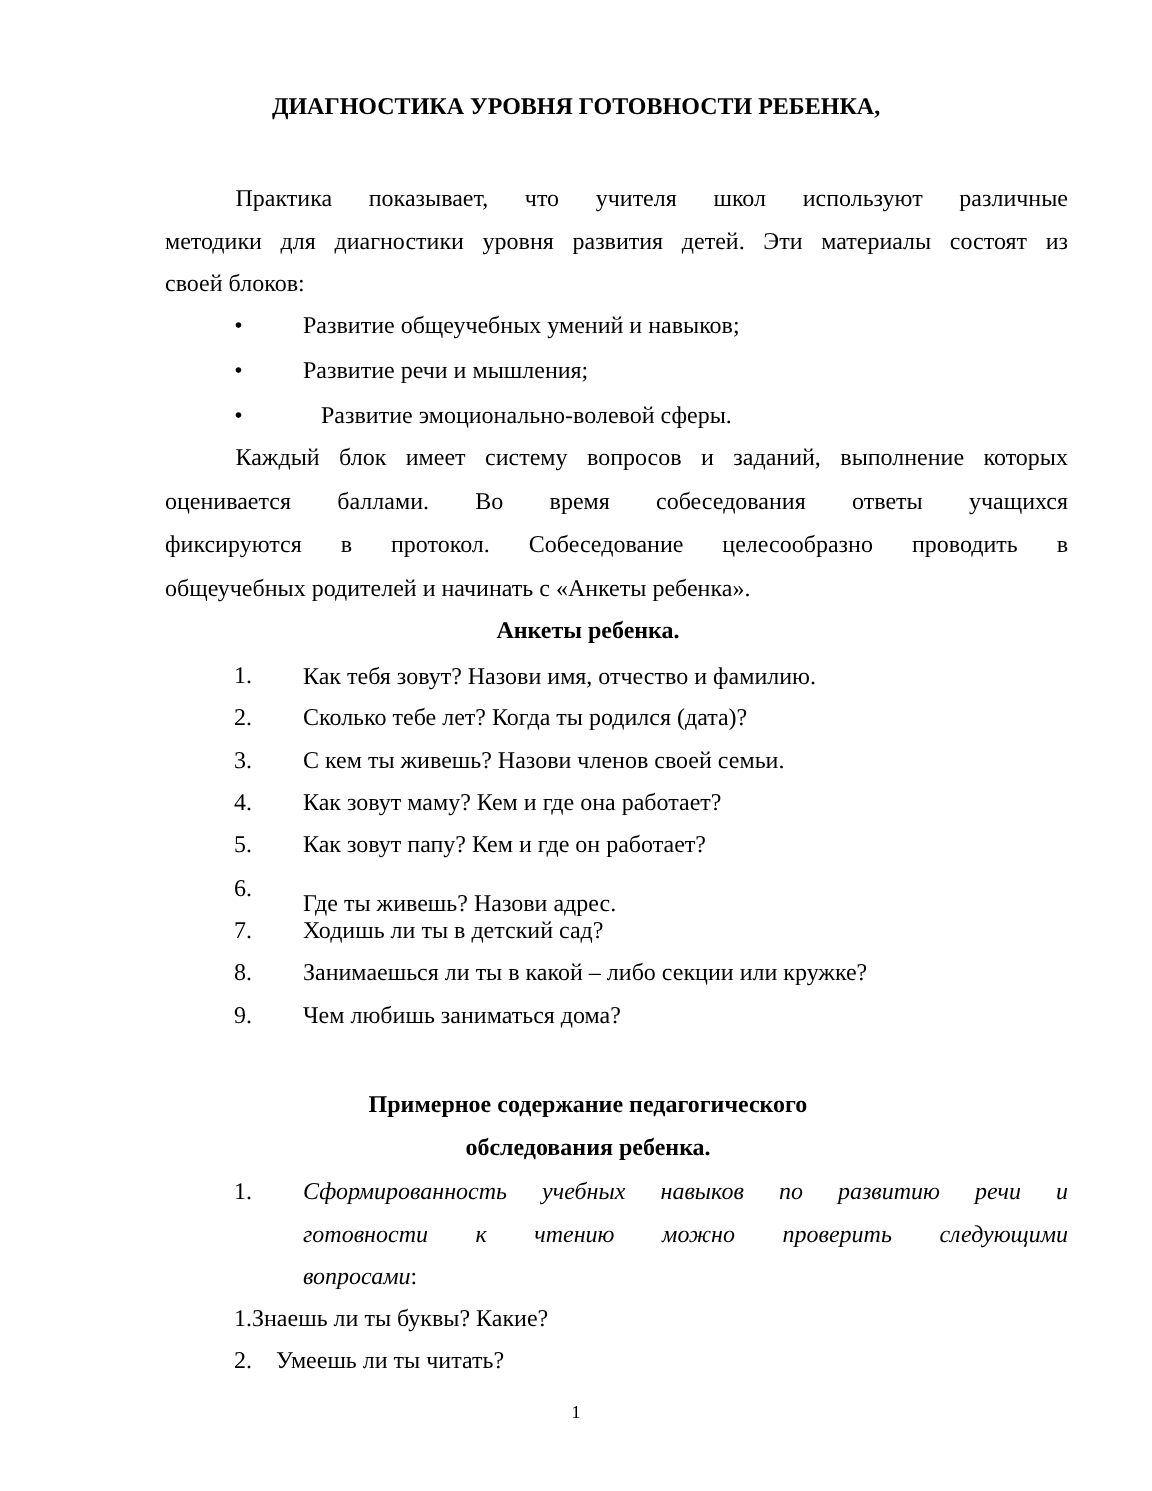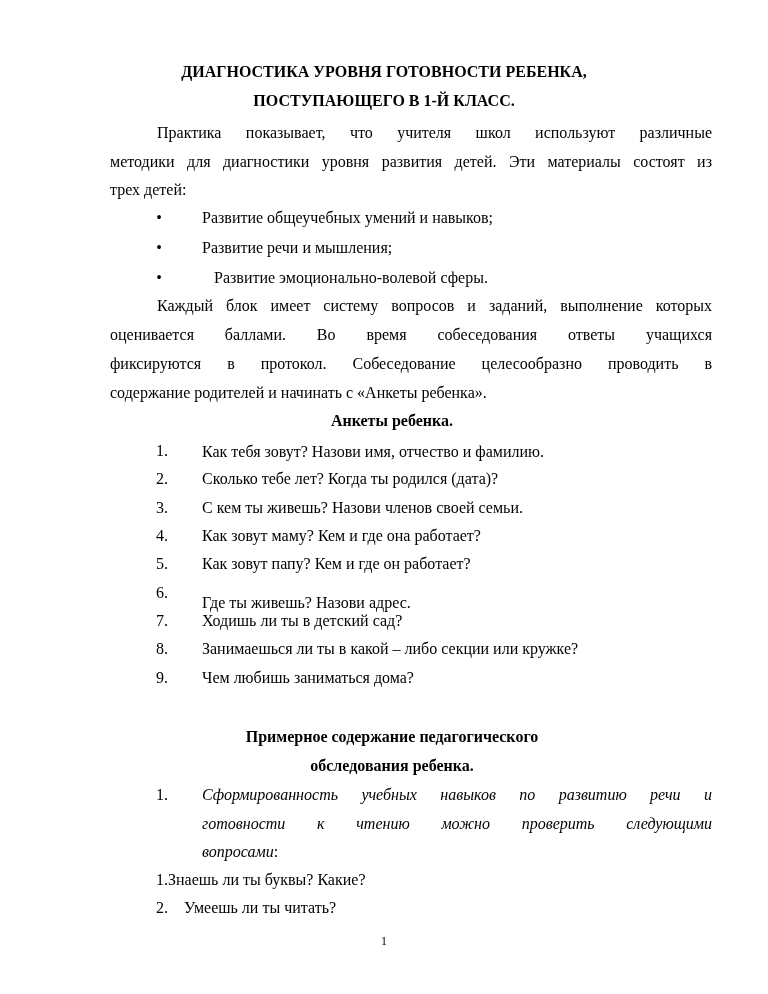--- a/index.html
+++ b/index.html
@@ -82,41 +82,40 @@
       font-size: 12px;
       top: 934px;
     }
   </style>
 </head>
 <body>
 
 <div class="page">
 
   <div class="line center title" style="top:62px;">ДИАГНОСТИКА УРОВНЯ ГОТОВНОСТИ РЕБЕНКА,</div>
-  <div class="line center title" style="top:91px;">ПОСТУПАЮЩЕГО В 1-Й КЛАСС.</div>
 
   <div class="line justify-ind" style="top:123px;">Практика показывает, что учителя школ используют различные</div>
   <div class="line justify" style="top:152px;">методики для диагностики уровня развития детей. Эти материалы состоят из</div>
-  <div class="line plain" style="top:180px;">трех детей:</div>
+  <div class="line plain" style="top:180px;">своей блоков:</div>
 
   <div>
     <span class="line bullet-dot" style="top:208px;">•</span>
     <div class="line bullet-text" style="top:208px;">Развитие общеучебных умений и навыков;</div>
 
     <span class="line bullet-dot" style="top:238px;">•</span>
     <div class="line bullet-text" style="top:238px;">Развитие речи и мышления;</div>
 
     <span class="line bullet-dot" style="top:268px;">•</span>
     <div class="line bullet-text" style="top:268px;margin-left:12px;">Развитие эмоционально-волевой сферы.</div>
   </div>
 
   <div class="line justify-ind" style="top:296px;">Каждый блок имеет систему вопросов и заданий, выполнение которых</div>
   <div class="line justify" style="top:325px;">оценивается баллами. Во время собеседования ответы учащихся</div>
   <div class="line justify" style="top:354px;">фиксируются в протокол. Собеседование целесообразно проводить в</div>
-  <div class="line plain" style="top:383px;">содержание родителей и начинать с «Анкеты ребенка».</div>
+  <div class="line plain" style="top:383px;">общеучебных родителей и начинать с «Анкеты ребенка».</div>
 
   <div class="line center bold" style="top:411px;">Анкеты ребенка.</div>
 
   <div>
     <span class="line num" style="top:441px;">1.</span>
     <div class="line num-text" style="top:442px;">Как тебя зовут? Назови имя, отчество и фамилию.</div>
 
     <span class="line num" style="top:469px;">2.</span>
     <div class="line num-text" style="top:469px;">Сколько тебе лет? Когда ты родился (дата)?</div>
 

